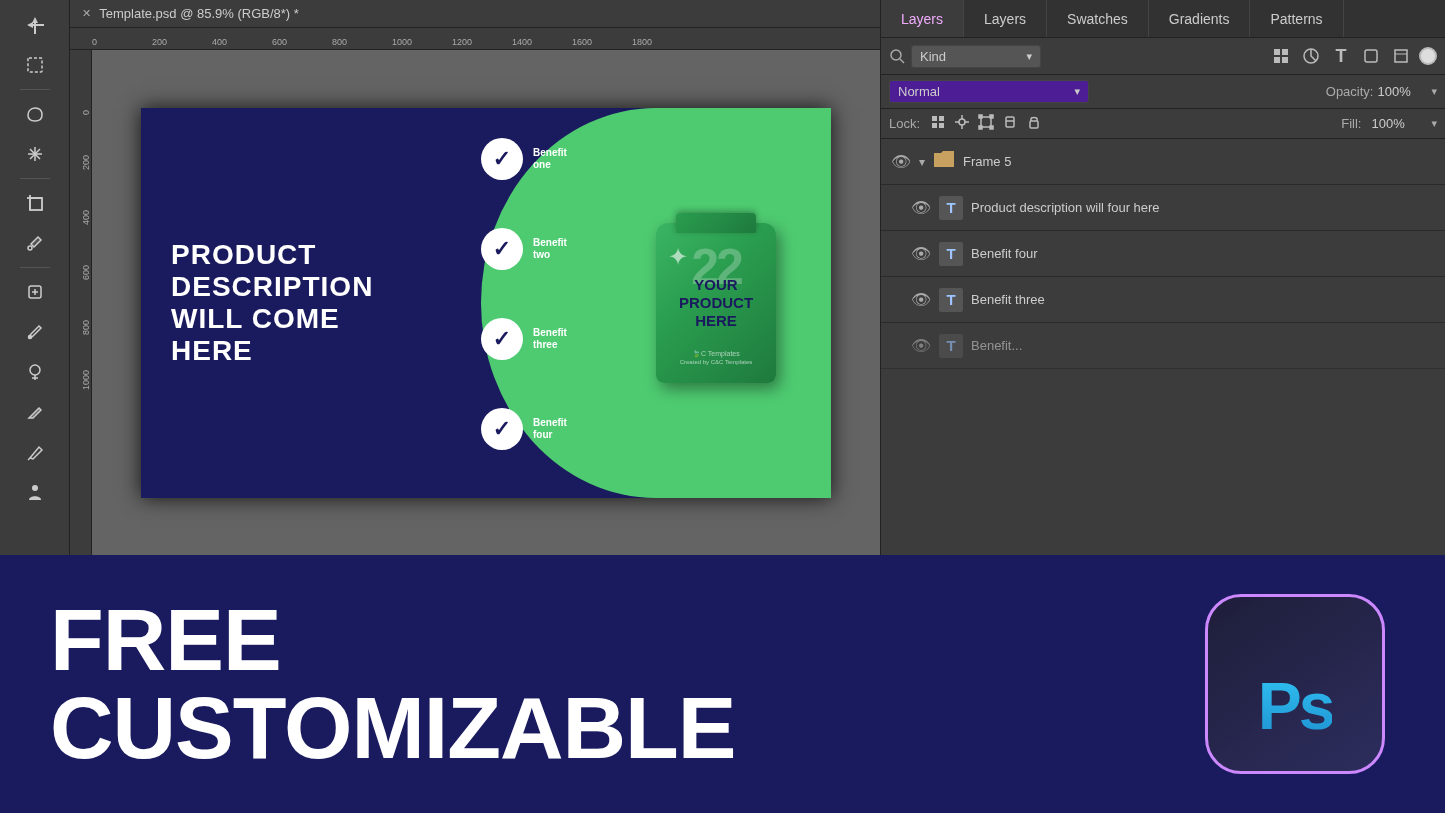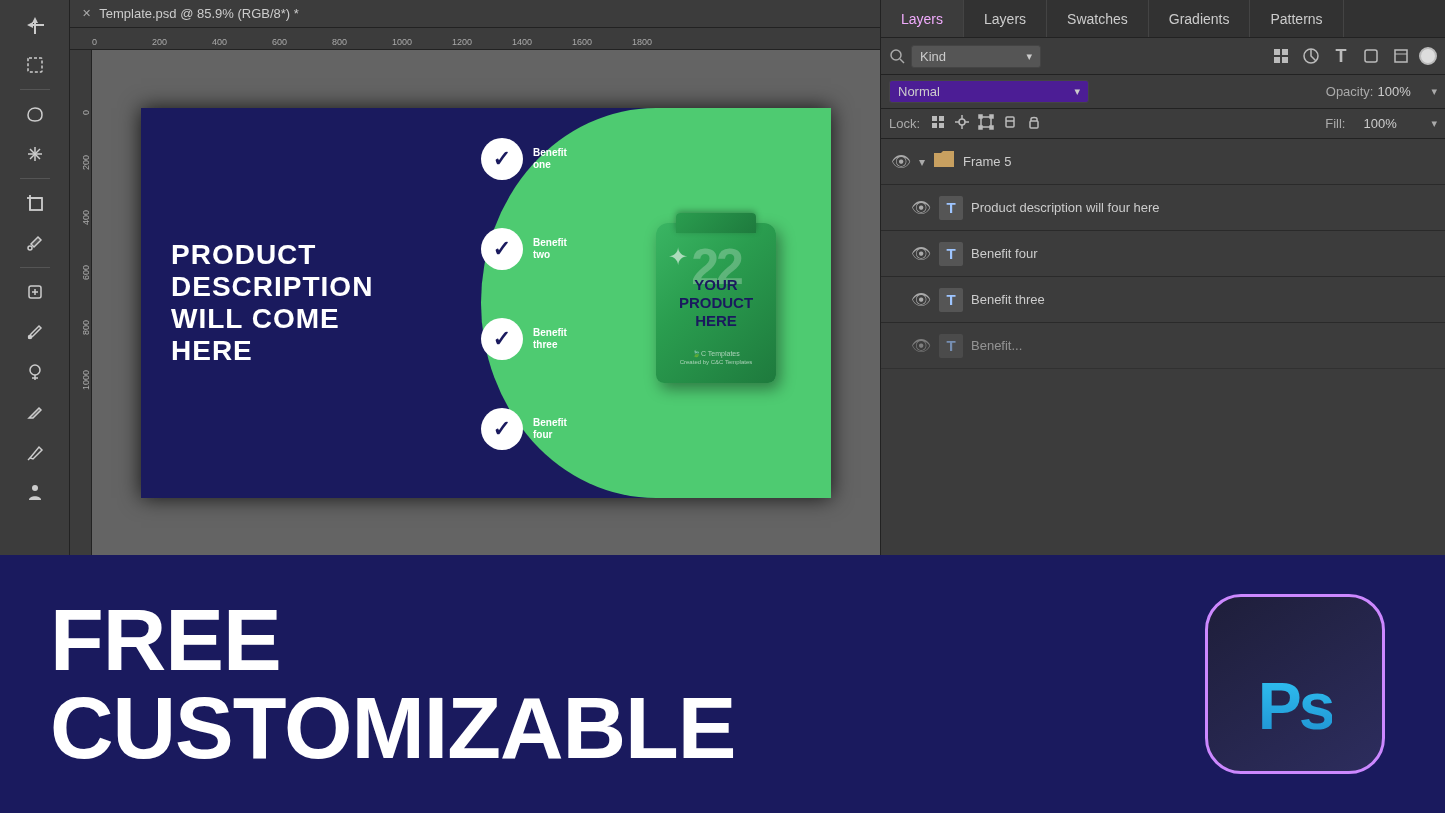--- a/index.html
+++ b/index.html
@@ -308,21 +308,21 @@
     .lock-row {
       display: flex;
       align-items: center;
       padding: 5px 8px;
       gap: 10px;
       border-bottom: 1px solid #222;
     }
     .lock-label { color: #aaa; font-size: 13px; }
     .lock-icons { display: flex; gap: 8px; align-items: center; }
     .lock-icon { color: #bbb; font-size: 15px; cursor: pointer; }
-    .fill-row { display: flex; align-items: center; gap: 18px; margin-left: auto; }
+    .fill-row { display: flex; align-items: center; gap: 10px; margin-left: auto; }
     .fill-label { color: #aaa; font-size: 13px; }
 
     
     .layers-list {
       flex: 1;
       overflow-y: auto;
       background: #3c3c3c;
     }
     .layer-item {
       display: flex;

